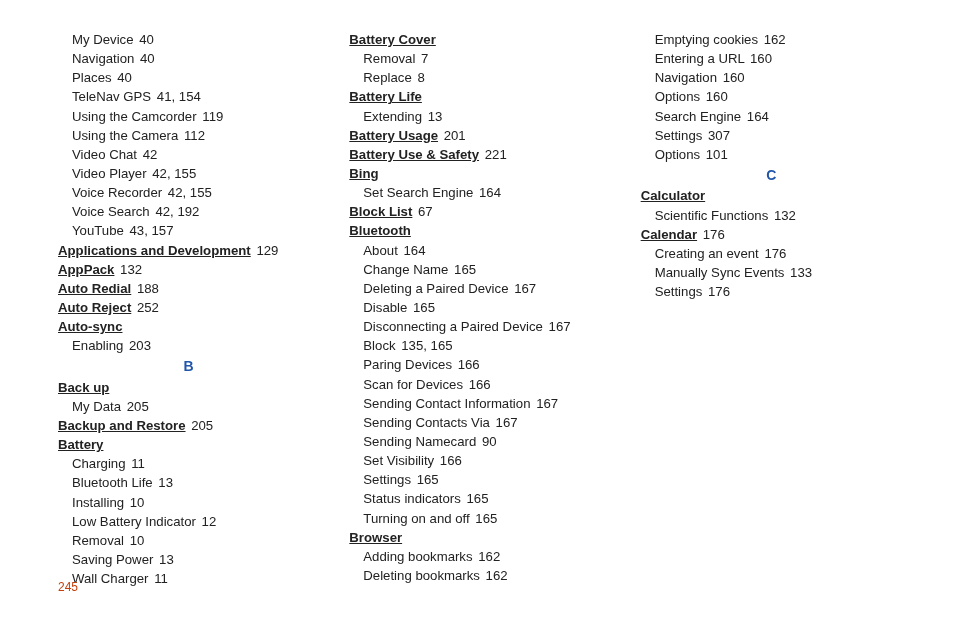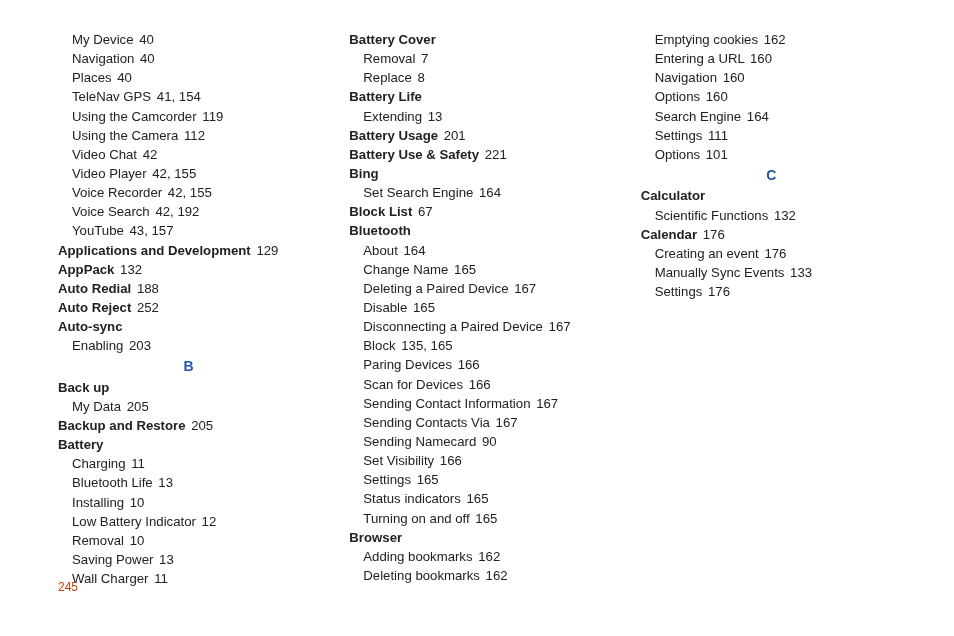--- a/index.html
+++ b/index.html
@@ -27,21 +27,21 @@
     column-gap: 30px;
     height: 560px;
     column-fill: auto;
   }
   .line {
     break-inside: avoid;
     white-space: normal;
   }
   .ind-1 { padding-left: 14px; }
   .ind-0 { padding-left: 0; }
-  .bold { font-weight: 700; }
+  .bold { font-weight: 700; text-decoration: underline; }
   .txt { }
   .pages { margin-left: 2px; }
   .section-letter {
     text-align: center;
     font-weight: 700;
     color: #2256aa;
     font-size: 14px;
     line-height: 1.6;
   }
   .page-number {
@@ -113,21 +113,21 @@
       <div class="line ind-1"><span class="txt">Status indicators</span> <span class="pages">165</span></div>
       <div class="line ind-1"><span class="txt">Turning on and off</span> <span class="pages">165</span></div>
       <div class="line ind-0"><span class="txt bold">Browser</span></div>
       <div class="line ind-1"><span class="txt">Adding bookmarks</span> <span class="pages">162</span></div>
       <div class="line ind-1"><span class="txt">Deleting bookmarks</span> <span class="pages">162</span></div>
       <div class="line ind-1"><span class="txt">Emptying cookies</span> <span class="pages">162</span></div>
       <div class="line ind-1"><span class="txt">Entering a URL</span> <span class="pages">160</span></div>
       <div class="line ind-1"><span class="txt">Navigation</span> <span class="pages">160</span></div>
       <div class="line ind-1"><span class="txt">Options</span> <span class="pages">160</span></div>
       <div class="line ind-1"><span class="txt">Search Engine</span> <span class="pages">164</span></div>
-      <div class="line ind-1"><span class="txt">Settings</span> <span class="pages">111</span></div>
+      <div class="line ind-1"><span class="txt">Settings</span> <span class="pages">307</span></div>
       <div class="line ind-1"><span class="txt">Options</span> <span class="pages">101</span></div>
       <div class="line section-letter"><span>C</span></div>
       <div class="line ind-0"><span class="txt bold">Calculator</span></div>
       <div class="line ind-1"><span class="txt">Scientific Functions</span> <span class="pages">132</span></div>
       <div class="line ind-0"><span class="txt bold">Calendar</span> <span class="pages">176</span></div>
       <div class="line ind-1"><span class="txt">Creating an event</span> <span class="pages">176</span></div>
       <div class="line ind-1"><span class="txt">Manually Sync Events</span> <span class="pages">133</span></div>
       <div class="line ind-1"><span class="txt">Settings</span> <span class="pages">176</span></div>
     </div>
   <div class="page-number">245</div>

